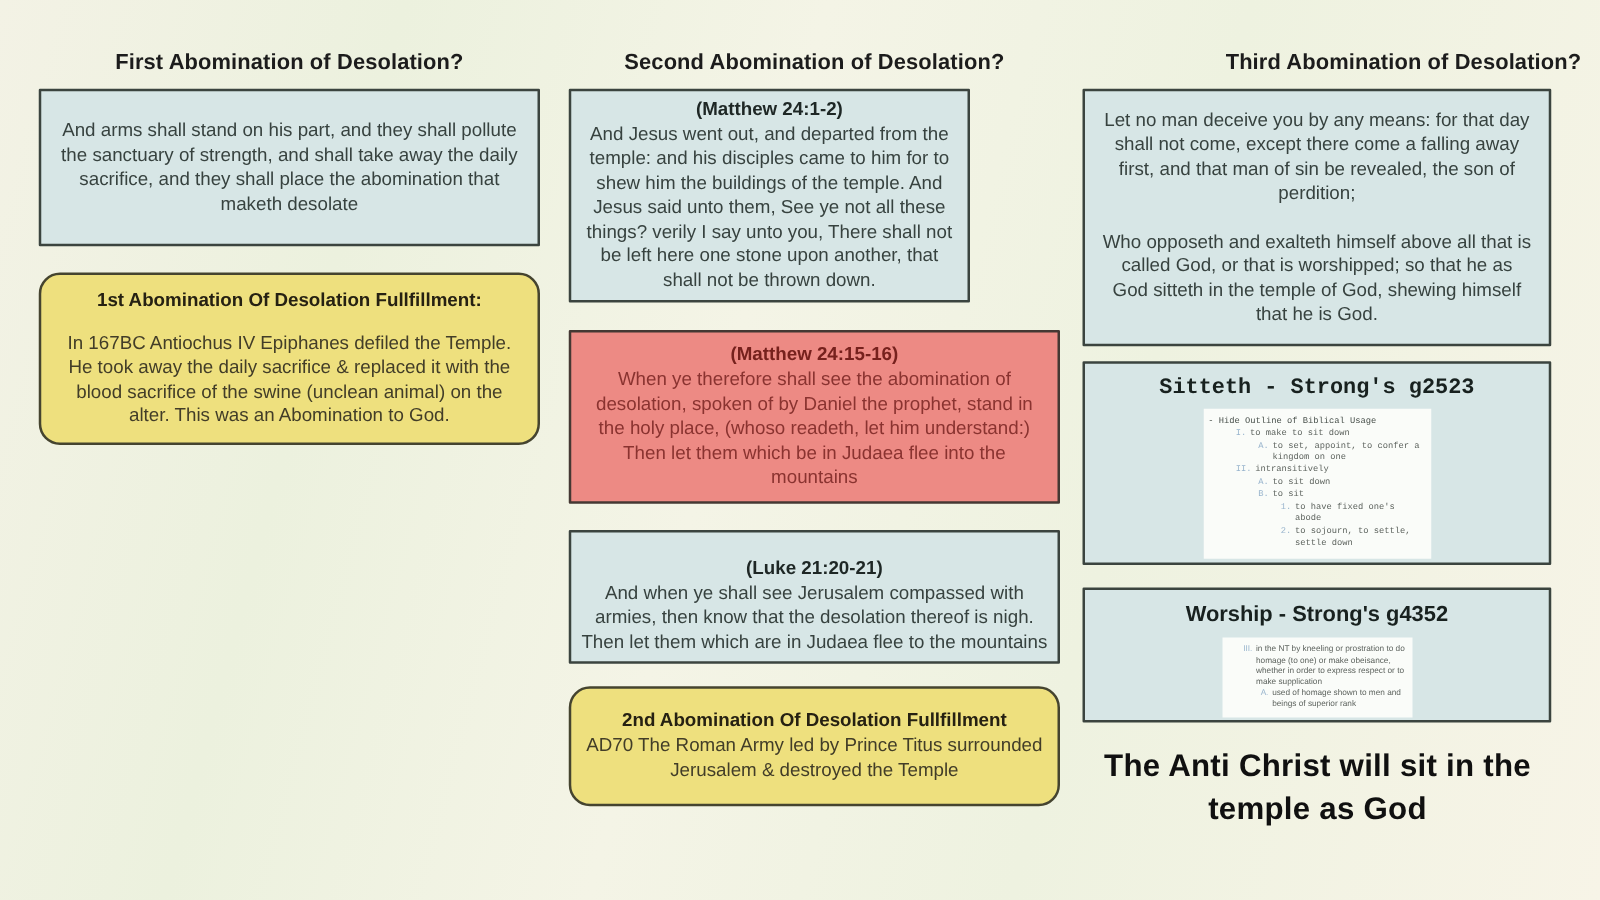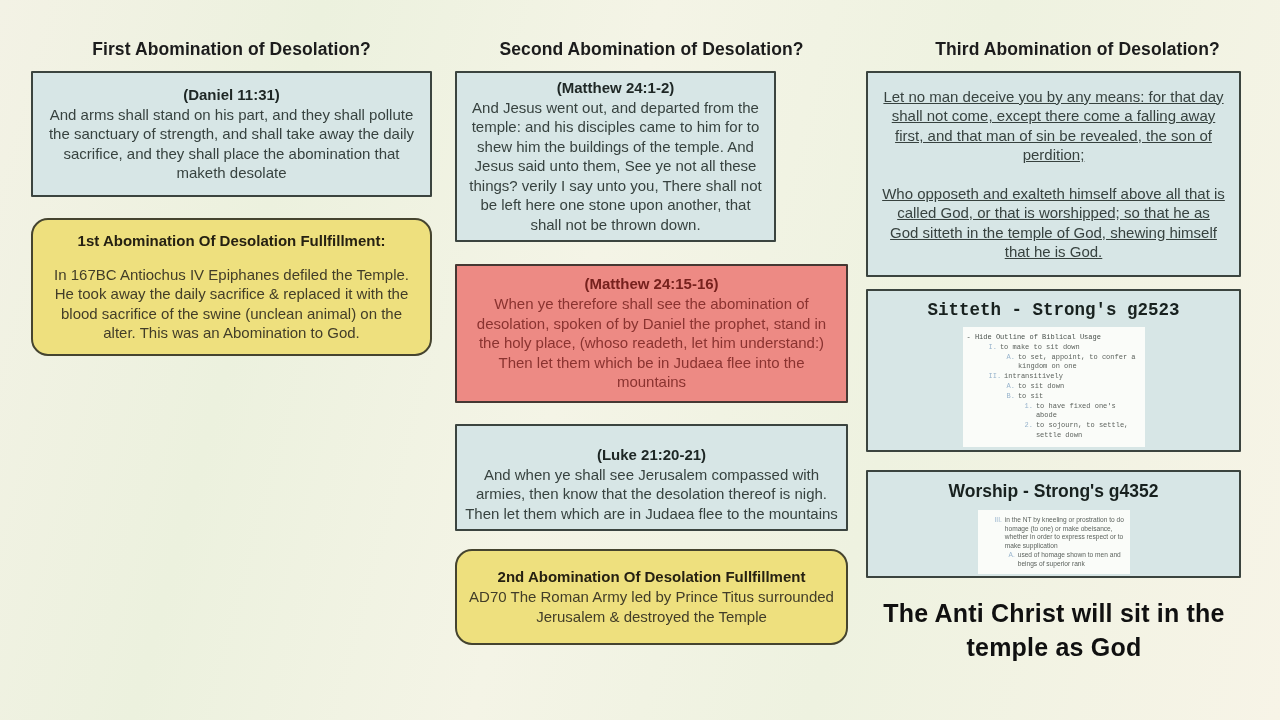--- a/index.html
+++ b/index.html
@@ -7,21 +7,21 @@
   .canvas{
     position:relative;width:1280px;height:720px;overflow:hidden;
     background:linear-gradient(105deg,#f3f2e5 0%,#ecf1de 22%,#f4f4e6 45%,#eef2e0 68%,#f7f4e7 100%);
   }
   .col-header{
     position:absolute;top:39px;font-weight:bold;font-size:17.5px;
     color:#1c1c1c;text-align:center;letter-spacing:.1px;
   }
   #header-1{left:31px;width:401px;}
   #header-2{left:455px;width:393px;}
-  #header-3{left:890px;width:375px;}
+  #header-3{left:890px;width:375px;text-align:right;}
 
   .panel{
     position:absolute;box-sizing:border-box;border:2px solid #3b443f;
     display:flex;flex-direction:column;justify-content:center;
     text-align:center;border-radius:1px;
   }
   .panel.blue{background:#d7e6e6;color:#37423f;}
   .panel.yellow{background:#eee07e;border-color:#45442f;color:#423d28;border-radius:17px;}
   .panel.red{background:#ed8a84;border-color:#453833;color:#8a3330;}
 
@@ -30,21 +30,21 @@
   .panel.red .panel-title{color:#76211d;}
   .panel-body{font-size:15px;line-height:1.3;margin:0;}
 
   #box-daniel{left:31px;top:71px;width:401px;height:126px;padding:6px 10px;}
   #box-fulfill1{left:31px;top:218px;width:401px;height:138px;padding:10px 12px;}
   #box-fulfill1 .panel-title{margin-bottom:16px;}
   #box-matthew1{left:455px;top:71px;width:321px;height:171px;padding:6px 6px;}
   #box-matthew2{left:455px;top:264px;width:393px;height:139px;padding:6px 8px;}
   #box-luke{left:455px;top:424px;width:393px;height:107px;padding:6px 8px;justify-content:flex-end;}
   #box-fulfill2{left:455px;top:549px;width:393px;height:96px;padding:6px 8px;text-align:center;}
-  #box-thess{left:866px;top:71px;width:375px;height:206px;padding:0 14px;text-decoration:underline;}
+  #box-thess{left:866px;top:71px;width:375px;height:206px;padding:0 14px;}
   #box-thess .para2{margin-top:19px;}
   #box-sitteth{left:866px;top:289px;width:375px;height:163px;padding:9px 0;justify-content:flex-start;font-family:Liberation Mono, monospace;}
   #box-worship{left:866px;top:470px;width:375px;height:108px;padding:9px 0;justify-content:space-between;}
 
   .strongs-title{font-weight:bold;font-size:17.5px;color:#18211f;}
 
   .inset{background:#fafcf9;text-align:left;box-sizing:border-box;}
   #sitteth-inset{width:182px;margin:7px auto 0;padding:6px 4px;}
   #worship-inset{width:152px;margin:8px auto 0;padding:6px 5px;}
 
@@ -67,21 +67,20 @@
 </head>
 <body>
 
 <div class="canvas">
 
   <div class="col-header" id="header-2">Second Abomination of Desolation?</div>
   <div class="col-header" id="header-1">First Abomination of Desolation?</div>
   <div class="col-header" id="header-3">Third Abomination of Desolation?</div>
 
   <div class="panel blue" id="box-daniel">
-    <p class="panel-title">(Daniel 11:31)</p>
     <p class="panel-body">And arms shall stand on his part, and they shall pollute the sanctuary of strength, and shall take away the daily sacrifice, and they shall place the abomination that maketh desolate</p>
   </div>
 
   <div class="panel yellow" id="box-fulfill1">
     <p class="panel-title">1st Abomination Of Desolation Fullfillment:</p>
     <p class="panel-body">In 167BC Antiochus IV Epiphanes defiled the Temple. He took away the daily sacrifice &amp; replaced it with the blood sacrifice of the swine (unclean animal) on the alter. This was an Abomination to God.</p>
   </div>
 
   <div class="panel blue" id="box-matthew1">
     <p class="panel-title">(Matthew 24:1-2)</p>

